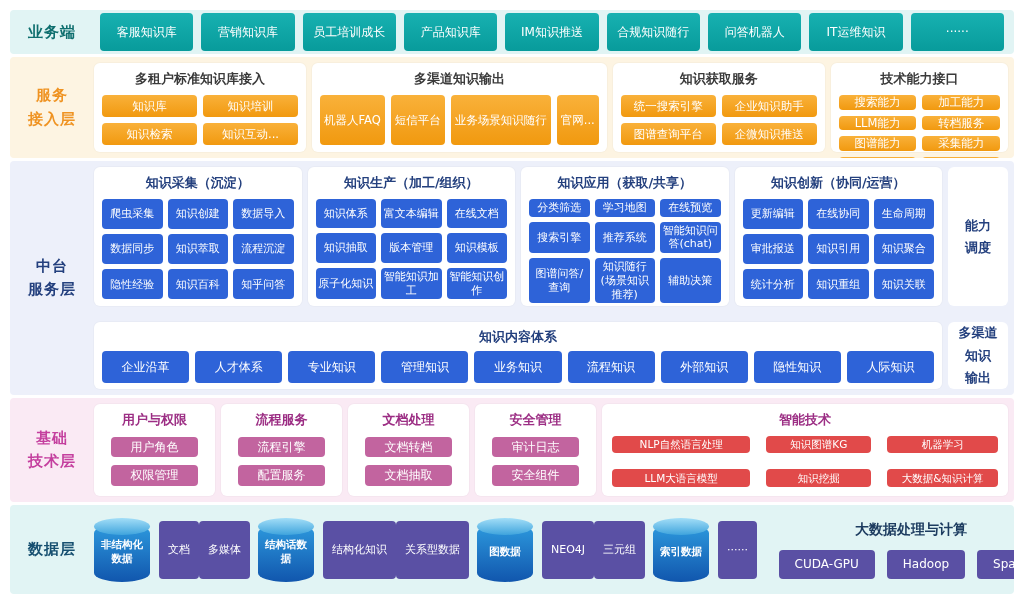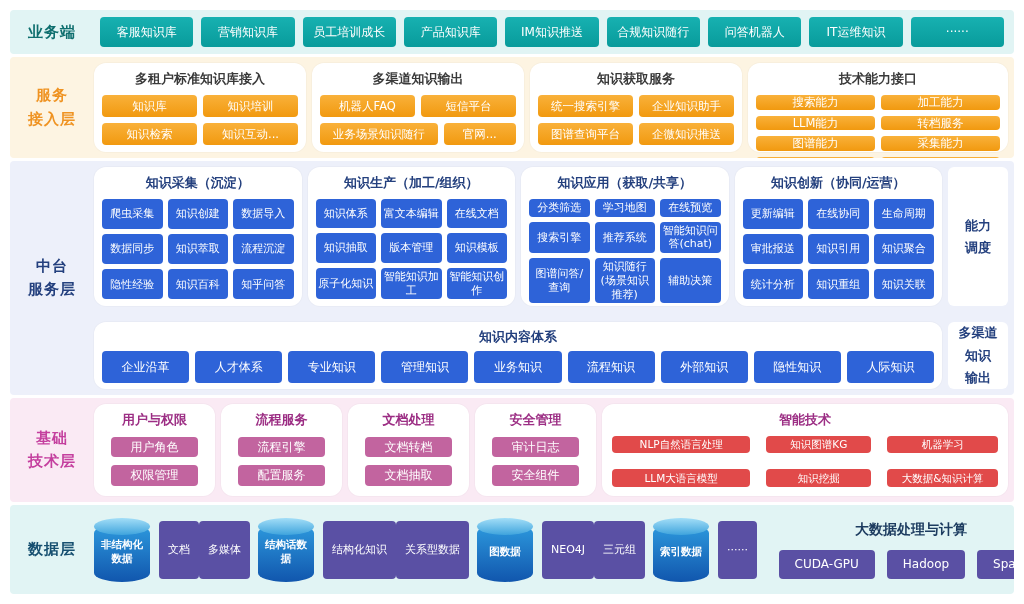--- a/index.html
+++ b/index.html
@@ -3,39 +3,39 @@
 <meta charset="utf-8">
 <style>
 *{margin:0;padding:0;box-sizing:border-box}
 html,body{width:1024px;height:604px}
 body{font-family:"DejaVu Sans","Liberation Sans",sans-serif;background:#fff;overflow:hidden}
 .page{width:1024px;height:604px;display:flex;flex-direction:column;gap:3px;padding:10px;background:#fff}
 .row{display:flex;border-radius:4px;overflow:hidden}
 .side{width:84px;flex:none;display:flex;align-items:center;justify-content:center;text-align:center;
   font-weight:bold;font-size:15px;white-space:pre-line;line-height:1.55;letter-spacing:1px}
 .content{flex:1;min-width:0}
-.card{background:#fff;border-radius:12px;padding:7px 8px;display:flex;flex-direction:column;box-shadow:0 0 0 1px rgba(0,0,0,0.02)}
+.card{background:#fff;border-radius:6px;padding:7px 8px;display:flex;flex-direction:column;box-shadow:0 0 0 1px rgba(0,0,0,0.02)}
 .card-title{text-align:center;font-weight:bold;font-size:13px;margin-bottom:7px;white-space:nowrap}
 .chip{display:flex;align-items:center;justify-content:center;text-align:center;color:#fff;border-radius:4px;
   font-size:12px;line-height:1.25;padding:2px 6px}
 
 .row-business{height:46px;background:#e1f4f4}
 .row-business .side{color:#0f6f6f}
 .biz-items{display:flex;align-items:center;gap:8px;padding:8px 10px 8px 6px;height:100%}
-.chip.teal{background:linear-gradient(180deg,#17b1b1,#089b9b);flex:1;height:30px;white-space:nowrap}
+.chip.teal{background:linear-gradient(180deg,#17b1b1,#089b9b);flex:1;height:38px;white-space:nowrap}
 
 .row-access{height:104px;background:#fdf4e2}
 .row-access .side{color:#ef9322}
 .access-groups{display:flex;gap:6px;padding:6px 6px 6px 0;height:100%}
 .access-groups .card-title{color:#3a3a3a}
 .ag1,.ag2,.ag3{flex:0 0 212px}
 .ag4{flex:1}
 .g-grid2{flex:1;display:grid;grid-template-columns:1fr 1fr;grid-auto-rows:1fr;gap:6px}
 .g-grid4{flex:1;display:grid;grid-template-columns:repeat(2,1fr);grid-auto-rows:1fr;gap:6px}
-.g2rows{flex:1;display:flex;flex-direction:column;gap:6px}
+.g2rows{flex:1;display:flex;gap:6px}
 .g2row{flex:1;display:flex;gap:6px}
 .g2row .chip{flex:1}
 .g2row .chip.wide{flex:1.7}
 .chip.orange{background:linear-gradient(180deg,#f9b13a,#f1990f);white-space:nowrap;padding:0 4px;font-size:11.5px}
 
 .row-middle{height:242px;background:#edf0fa}
 .row-middle .side{color:#24407e}
 .middle-wrap{display:flex;flex-direction:column;gap:16px;padding:6px 6px 6px 0;height:100%}
 .middle-top{flex:1;display:flex;gap:6px;min-height:0}
 .mg{flex:1}

